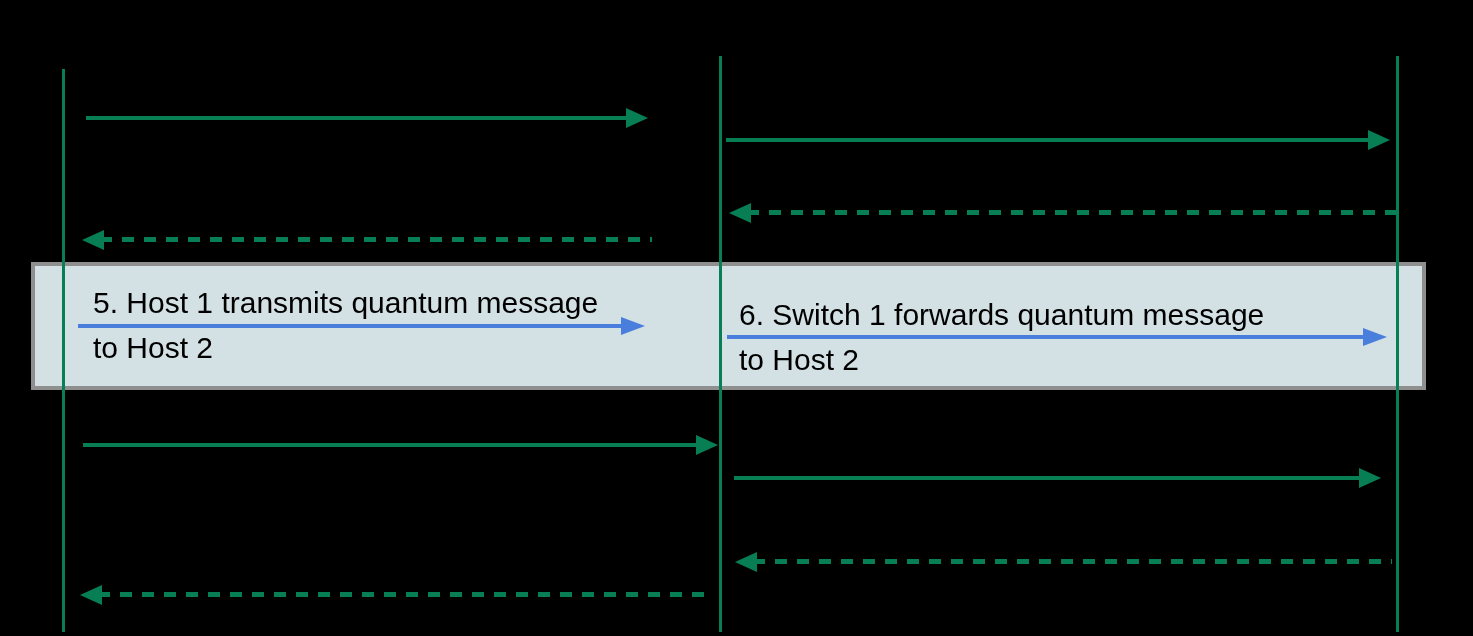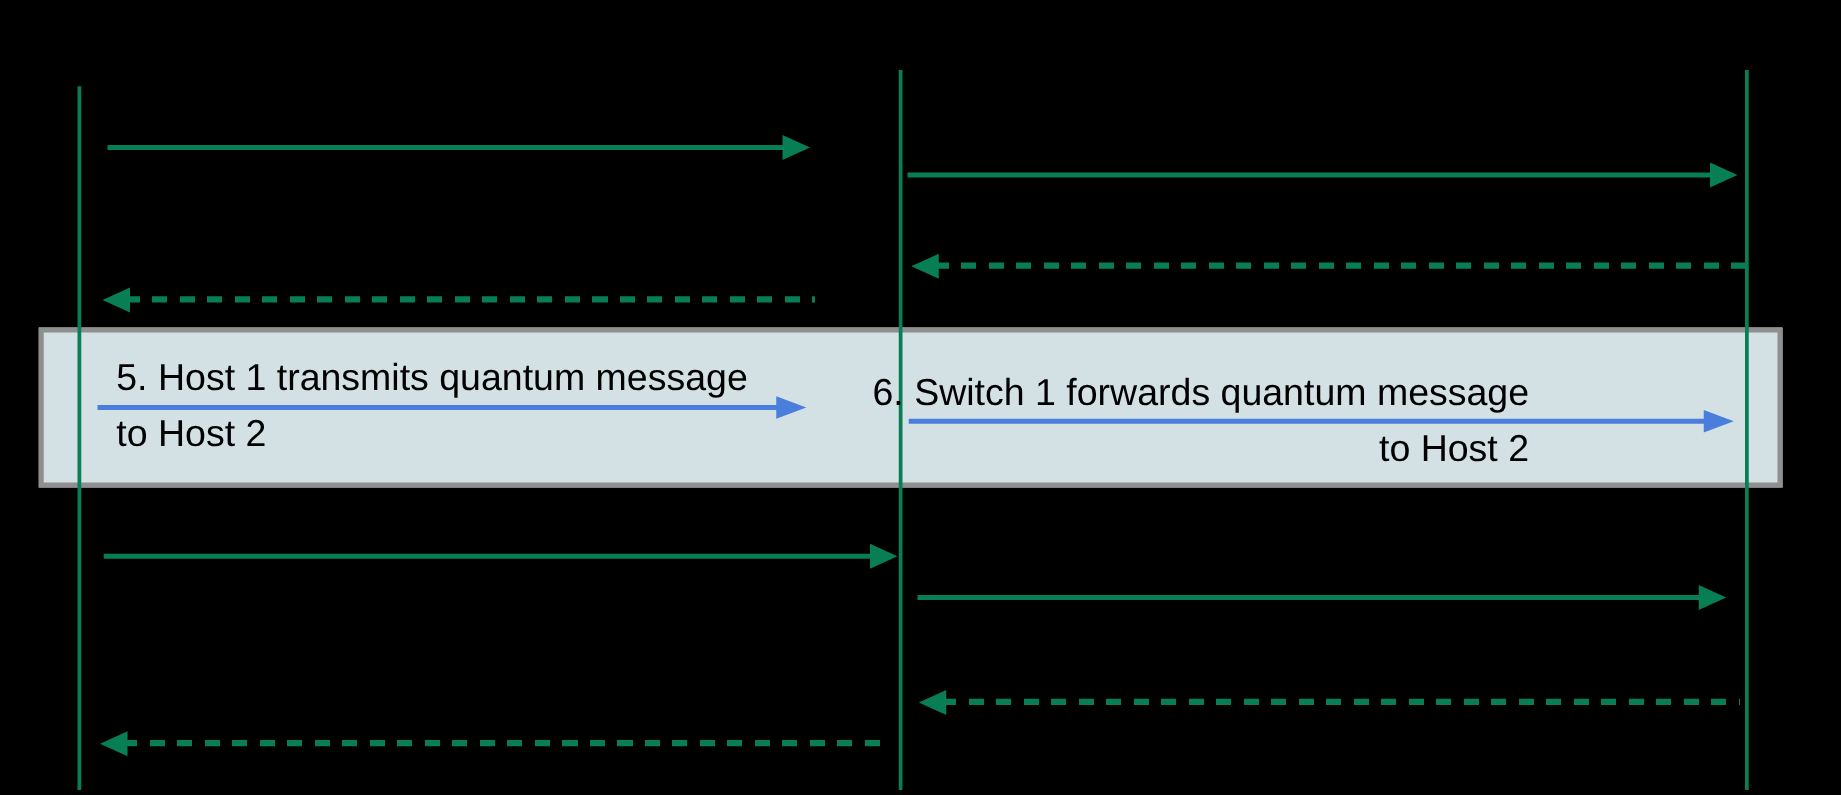--- a/index.html
+++ b/index.html
@@ -33,21 +33,21 @@
   }
   .band-label {
     position: absolute;
     z-index: 4;
     font-size: 30px;
     line-height: 45px;
     color: #000000;
     white-space: nowrap;
   }
   #step5-label { left: 93px; top: 280px; }
-  #step6-label { left: 698px; top: 292px; text-align: right; }
+  #step6-label { left: 739px; top: 292px; }
   .msg {
     position: absolute;
     z-index: 3;
     height: 0;
   }
   .msg .line {
     position: absolute;
   }
   .msg .head {
     position: absolute;

